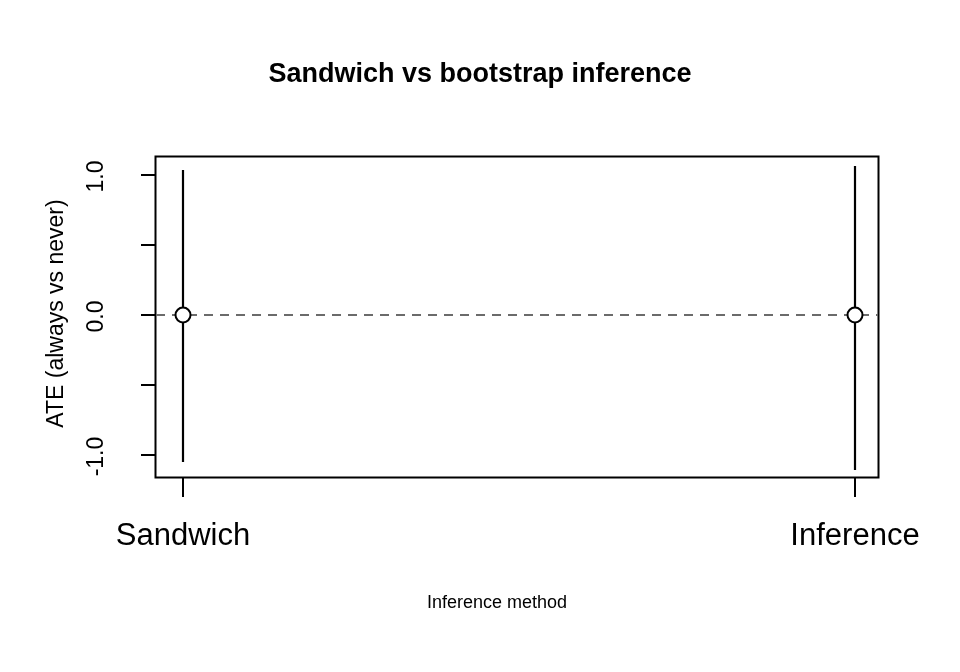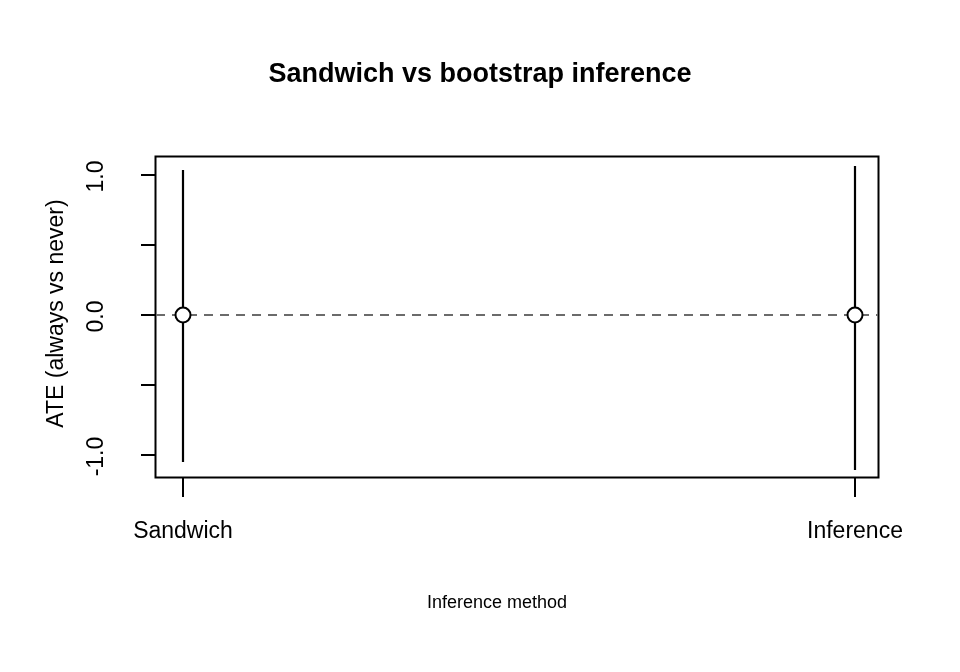--- a/index.html
+++ b/index.html
@@ -57,21 +57,21 @@
     width: 70px;
     text-align: center;
     font-size: 23px;
     color: #000;
     transform: rotate(-90deg);
     transform-origin: 50% 50%;
     white-space: nowrap;
   }
   .xtick-label {
     position: absolute;
-    font-size: 23px;
+    font-size: 31px;
     color: #000;
     text-align: right;
     white-space: nowrap;
     transform: translateX(-50%);
   }
   svg.plot-canvas {
     position: absolute;
     left: 0;
     top: 0;
   }

